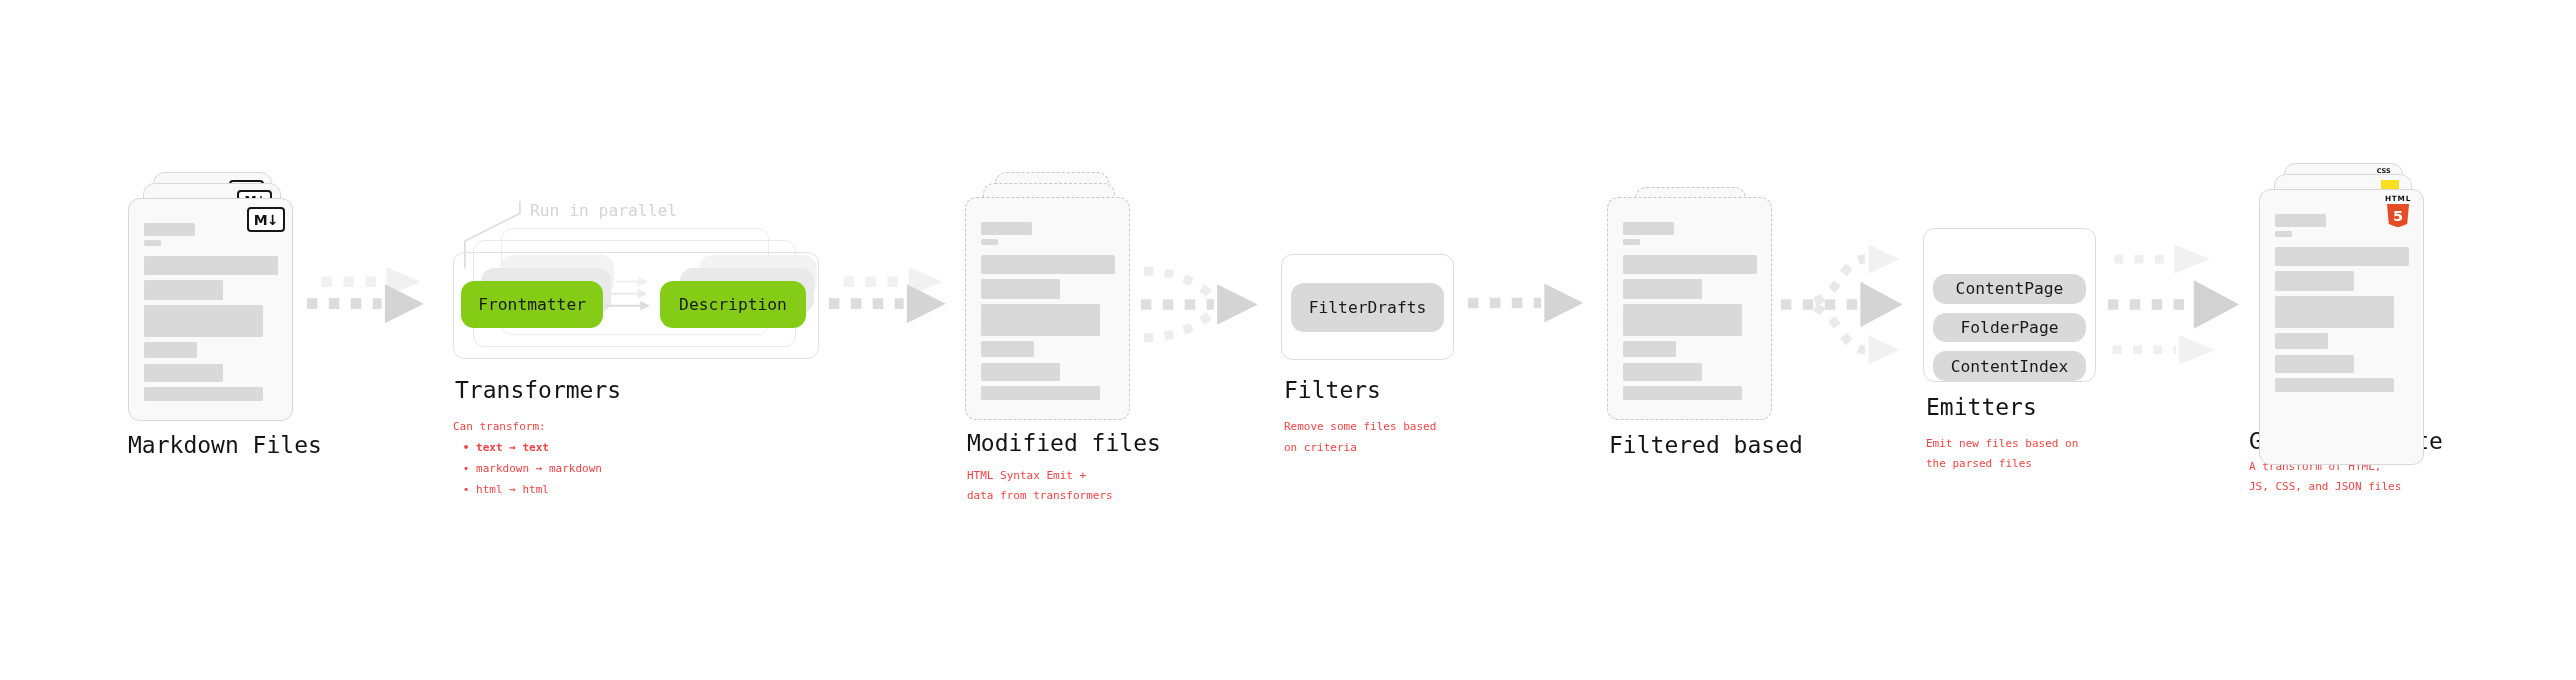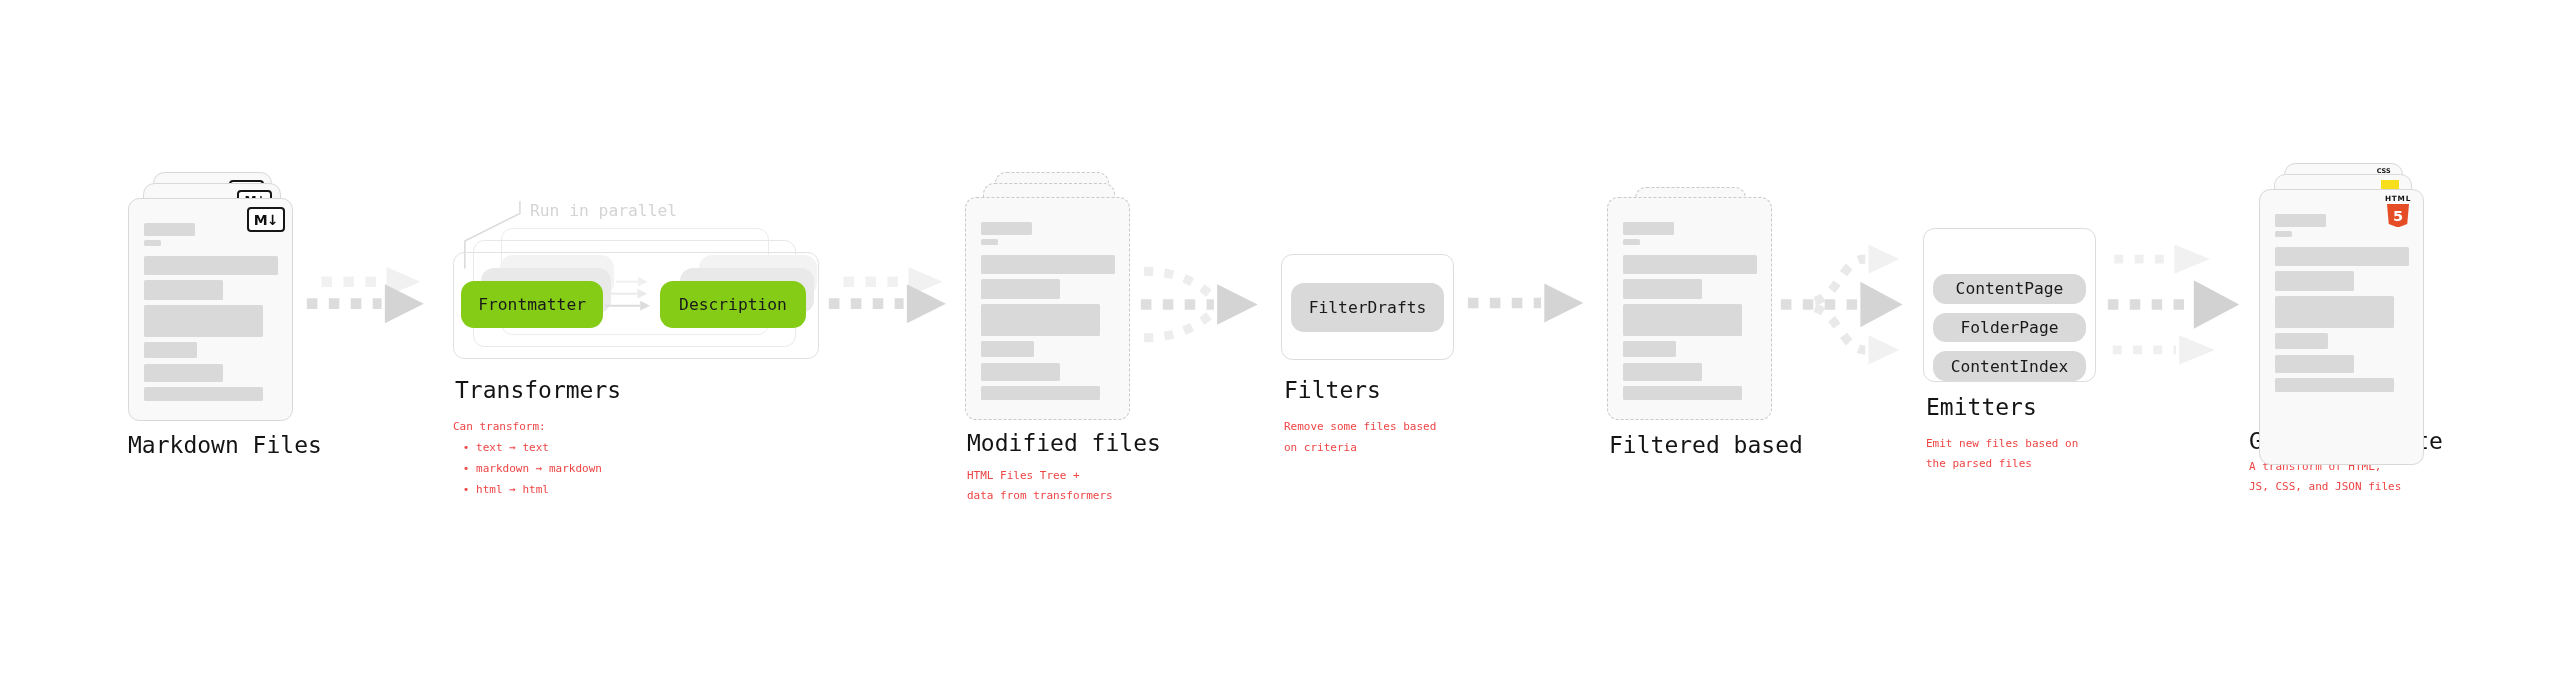--- a/index.html
+++ b/index.html
@@ -126,21 +126,21 @@
         <polygon points="35,1 47,7 35,13" fill="#eaeaea"></polygon>
     </svg>
     <svg style="position:absolute;left:152px;top:72px;" width="46" height="11.4" viewBox="0 0 56 14">
       <line x1="0" y1="7" x2="43" y2="7" stroke="#dcdcdc" stroke-width="2.5"></line>
         <polygon points="43,1 55,7 43,13" fill="#dcdcdc"></polygon>
     </svg>
   </div>
   <div class="title" style="left:455px;top:377px;">Transformers</div>
   <div class="caption" style="left:453px;top:416px;line-height:21px;">
     <span>Can transform:</span>
-    <span style="padding-left:9.8px;">• text → text</span>
+    <span style="padding-left:9.8px;font-weight:bold;">• text → text</span>
     <span style="padding-left:9.8px;">• markdown → markdown</span>
     <span style="padding-left:9.8px;">• html → html</span>
   </div>
 
   <svg class="flow" style="left:824px;top:263px;" width="130" height="65" viewBox="0 0 160 80">
     <line x1="24" y1="23" x2="100" y2="23" stroke="#f1f1f1" stroke-width="13" stroke-dasharray="13 14"></line>
     <polygon points="104,5 146,23 104,41" fill="#f1f1f1"></polygon>
     <line x1="6" y1="50" x2="98" y2="50" stroke="#dcdcdc" stroke-width="13" stroke-dasharray="13 14"></line>
     <polygon points="102,26 150,50 102,74" fill="#d4d4d4"></polygon>
   </svg>
@@ -154,21 +154,21 @@
       <div class="bar b3"></div>
       <div class="bar b4"></div>
       <div class="bar b5"></div>
       <div class="bar b6"></div>
       <div class="bar b7"></div>
       <div class="bar b8"></div>
     </div>
   </div>
   <div class="title" style="left:967px;top:430px;">Modified files</div>
   <div class="caption" style="left:967px;top:466px;">
-    <span>HTML Files Tree +</span>
+    <span>HTML Syntax Emit +</span>
     <span>data from transformers</span>
   </div>
 
   <svg class="flow" style="left:1136px;top:258px;" width="142" height="93" viewBox="0 0 175 114">
     <path d="M10,16 C60,16 84,38 98,50" fill="none" stroke="#ededed" stroke-width="11" stroke-dasharray="11 14"></path>
     <path d="M10,98 C60,98 84,76 98,64" fill="none" stroke="#ededed" stroke-width="11" stroke-dasharray="11 14"></path>
     <line x1="6" y1="57" x2="96" y2="57" stroke="#dedede" stroke-width="13" stroke-dasharray="13 14"></line>
     <polygon points="100,32 150,57 100,82" fill="#d4d4d4"></polygon>
   </svg>
 

